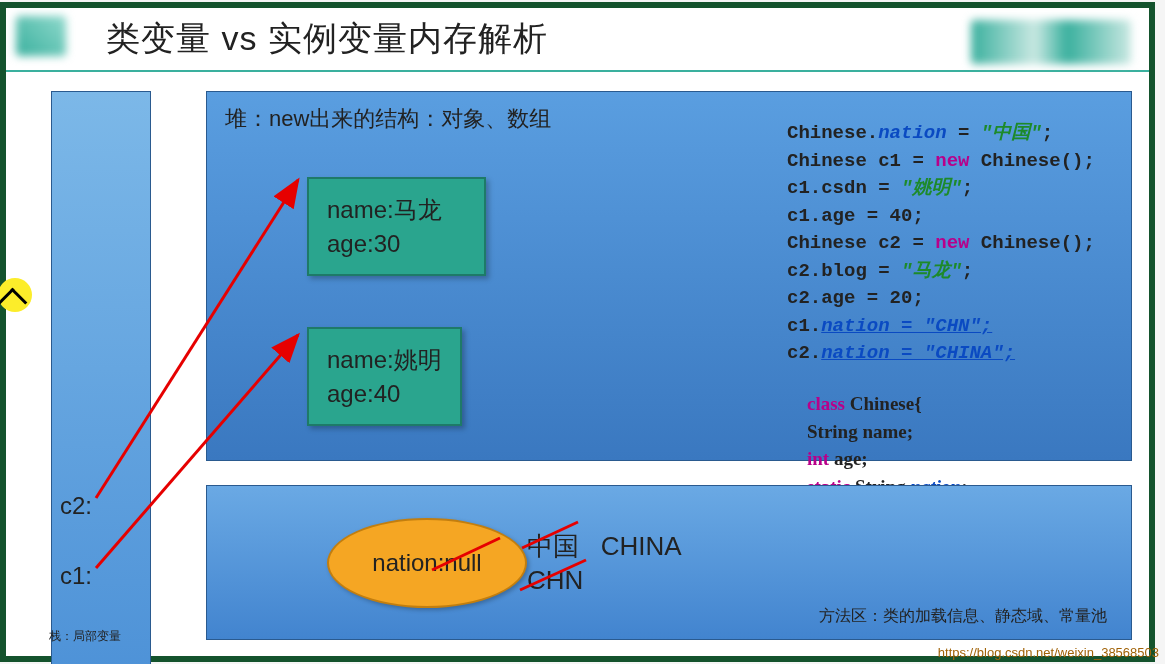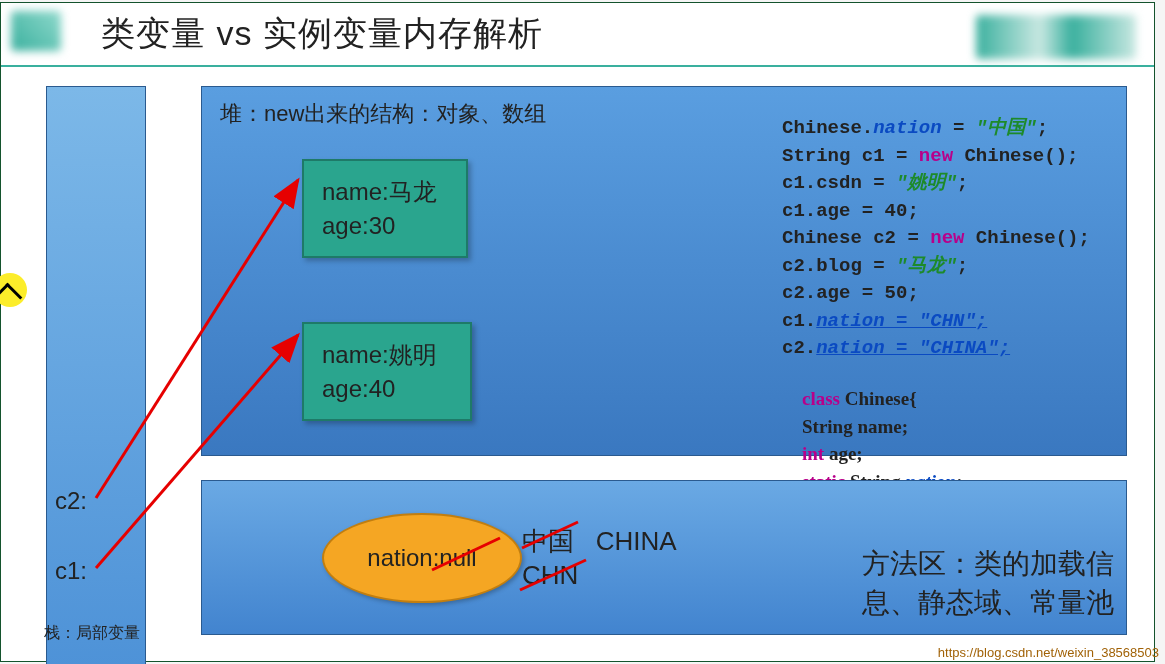--- a/index.html
+++ b/index.html
@@ -13,21 +13,21 @@
     position: relative;
     overflow: hidden;
   }
   .slide {
     background: #ffffff;
     width: 1155px;
     height: 660px;
     position: absolute;
     top: 2px;
     left: 0;
-    border: 1px solid #14532d;
+    border: 6px solid #14532d;
   }
   .title-bar {
     border-bottom: 2px solid #3ab09e;
     padding: 8px 0 8px 100px;
   }
   .title {
     font-size: 34px;
     letter-spacing: 1px;
     color: #222;
   }
@@ -59,21 +59,21 @@
     top: 83px;
     width: 100px;
     height: 630px;
     background: linear-gradient(180deg, #7cb8e8 0%, #4a8fd6 100%);
     border: 1px solid #2a5a8f;
   }
   .stack-label {
     position: absolute;
     left: 43px;
     top: 620px;
-    font-size: 16px;
+    font-size: 12px;
     color: #222;
   }
   .stack .var {
     position: absolute;
     left: 8px;
     font-size: 24px;
     color: #222;
   }
   #c2-label { top: 400px; }
   #c1-label { top: 470px; }
@@ -98,22 +98,22 @@
   .obj-box {
     position: absolute;
     background: #2aa58e;
     border: 2px solid #1e7a68;
     padding: 14px 18px;
     font-size: 24px;
     color: #222;
     line-height: 1.4;
     box-shadow: 3px 3px 5px rgba(0,0,0,0.25);
   }
-  #obj1 { left: 100px; top: 72px; width: 166px; }
-  #obj2 { left: 100px; top: 235px; width: 170px; }
+  #obj1 { left: 100px; top: 85px; width: 179px; }
+  #obj2 { left: 100px; top: 235px; width: 155px; }
 
   
   .code-block {
     position: absolute;
     right: 12px;
     top: 28px;
     width: 332px;
     font-family: "Courier New", monospace;
     font-size: 19px;
     font-weight: bold;
@@ -145,25 +145,24 @@
     top: 477px;
     width: 926px;
     height: 155px;
     background: linear-gradient(180deg, #6aa9e4 0%, #4284cf 100%);
     border: 1px solid #2a5a8f;
   }
   .method-label {
     position: absolute;
     right: 12px;
     bottom: 12px;
-    font-size: 28px;
+    font-size: 16px;
     color: #222;
     width: 300px;
     line-height: 1.4;
-    text-align: right;
   }
   .ellipse {
     position: absolute;
     left: 120px;
     top: 32px;
     width: 200px;
     height: 90px;
     background: #f5a623;
     border-radius: 50%;
     border: 2px solid #c27e0f;
@@ -246,26 +245,26 @@
       <div>name:马龙</div>
       <div>age:30</div>
     </div>
     <div class="obj-box" id="obj2">
       <div>name:姚明</div>
       <div>age:40</div>
     </div>
 
     <div class="code-block">
       <div class="line"><span>Chinese.</span><span class="field-it">nation</span><span> = </span><span class="str">"中国"</span><span>;</span></div>
-      <div class="line"><span>String c1 = </span><span class="kw">new</span><span> Chinese();</span></div>
+      <div class="line"><span>Chinese c1 = </span><span class="kw">new</span><span> Chinese();</span></div>
       <div class="line"><span>c1.csdn = </span><span class="str">"姚明"</span><span>;</span></div>
       <div class="line"><span>c1.age = 40;</span></div>
       <div class="line"><span>Chinese c2 = </span><span class="kw">new</span><span> Chinese();</span></div>
       <div class="line"><span>c2.blog = </span><span class="str">"马龙"</span><span>;</span></div>
-      <div class="line"><span>c2.age = 50;</span></div>
+      <div class="line"><span>c2.age = 20;</span></div>
       <div class="line"><span>c1.</span><span class="field-it ul">nation = "CHN";</span></div>
       <div class="line"><span>c2.</span><span class="field-it ul">nation = "CHINA";</span></div>
     </div>
 
     <div class="class-block">
       <div class="line"><span class="kw">class</span><span> Chinese{</span></div>
       <div class="line"><span>String name;</span></div>
       <div class="line"><span class="kw">int</span><span> age;</span></div>
       <div class="line"><span class="kw">static</span><span> String </span><span class="field-it">nation</span><span>;</span></div>
       <div class="line"><span>}</span></div>

